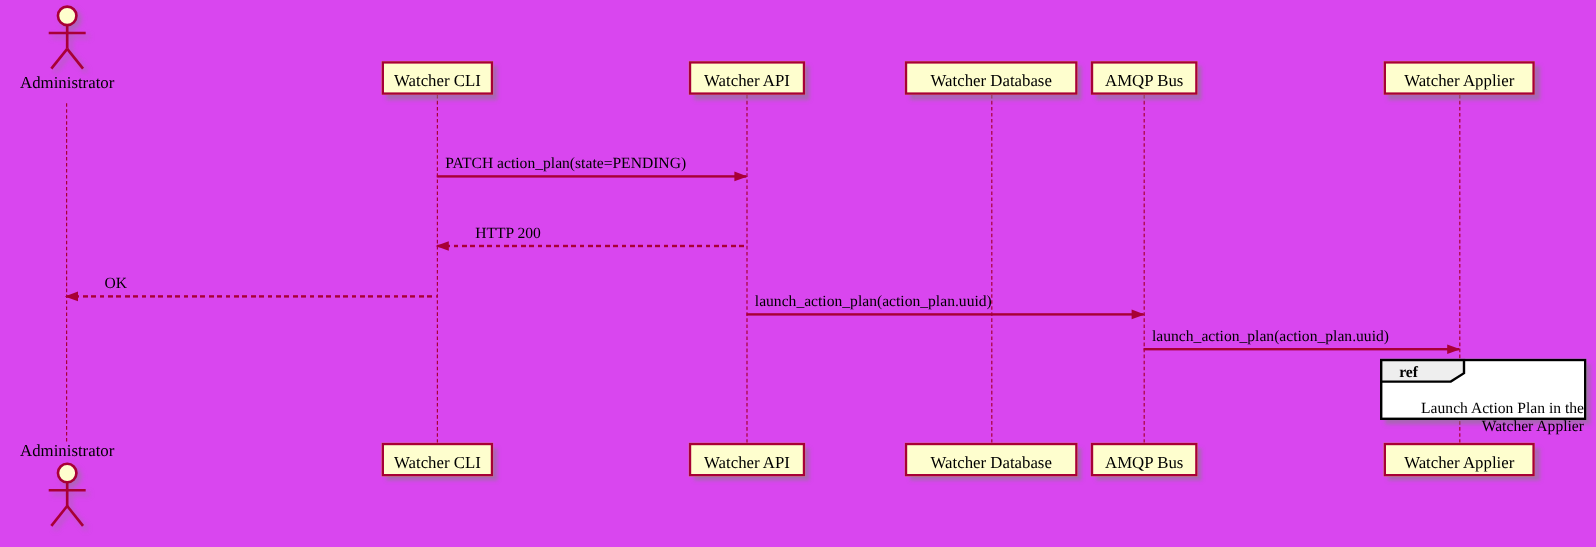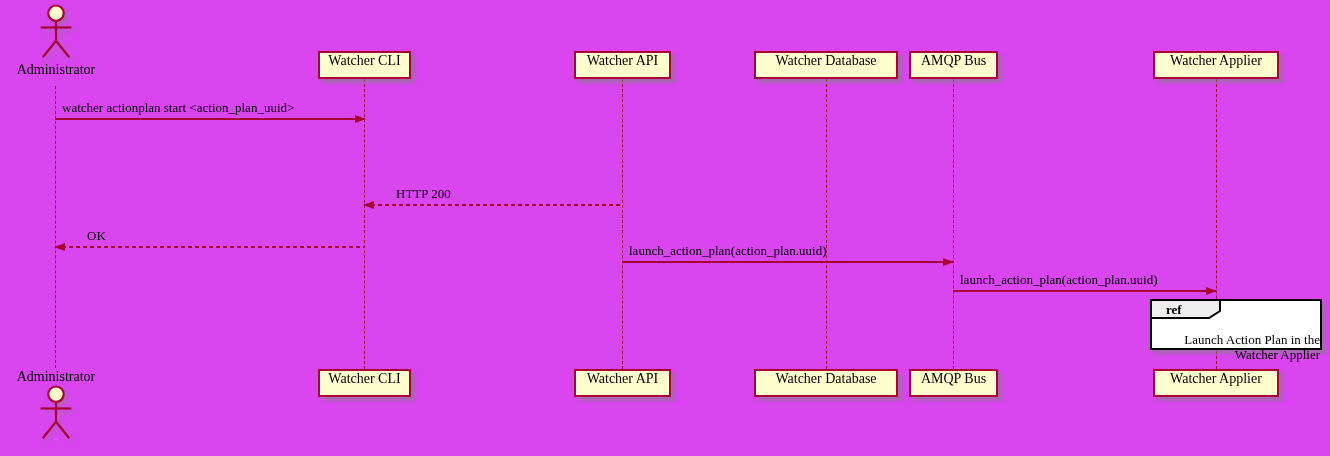--- a/index.html
+++ b/index.html
@@ -15,21 +15,21 @@
   .lifeline{
     position:absolute;width:0;
     border-left:1px dashed var(--line,#a80036);
   }
   
   .pbox{
     position:absolute;height:28px;
     background:var(--box-fill,#fefece);
     border:2px solid var(--box-border,#a80036);
     box-sizing:border-box;
-    display:flex;align-items:flex-start;justify-content:center;
+    display:flex;align-items:flex-end;justify-content:center;
     font-size:14px;white-space:nowrap;
     box-shadow:4px 4px 3px var(--shadow,rgba(130,130,130,0.55));
     z-index:3;
   }
   
   .actor{
     position:absolute;display:flex;flex-direction:column;align-items:center;
     z-index:3;
   }
   .actor-label{font-size:14px;white-space:nowrap;}
@@ -106,27 +106,27 @@
   <div class="pbox" style="left:754px;top:51px;width:144px">
       <span>Watcher Database</span>
     </div>
   <div class="pbox" style="left:909px;top:51px;width:89px">
       <span>AMQP Bus</span>
     </div>
   <div class="pbox" style="left:1153px;top:51px;width:126px">
       <span>Watcher Applier</span>
     </div>
 
-  <div class="msg dir-right" style="left:55px;top:100px;width:310px">
-    <div class="msg-label">watcher actionplan start &lt;action_plan_uuid&gt;</div>
+
+  <div class="msg dir-right" style="left:364px;top:128px;width:258px">
+    <div class="msg-label">PATCH action_plan(state=PENDING)</div>
     <div class="msg-line solid">
         <div class="arrow right"></div>
       </div>
   </div>
-
 
 
   <div class="msg dir-left" style="left:364px;top:186px;width:258px">
     <div class="msg-label">HTTP 200</div>
     <div class="msg-line dashed">
         <div class="arrow left"></div>
       </div>
   </div>
 
   <div class="msg dir-left" style="left:55px;top:228px;width:309px">

